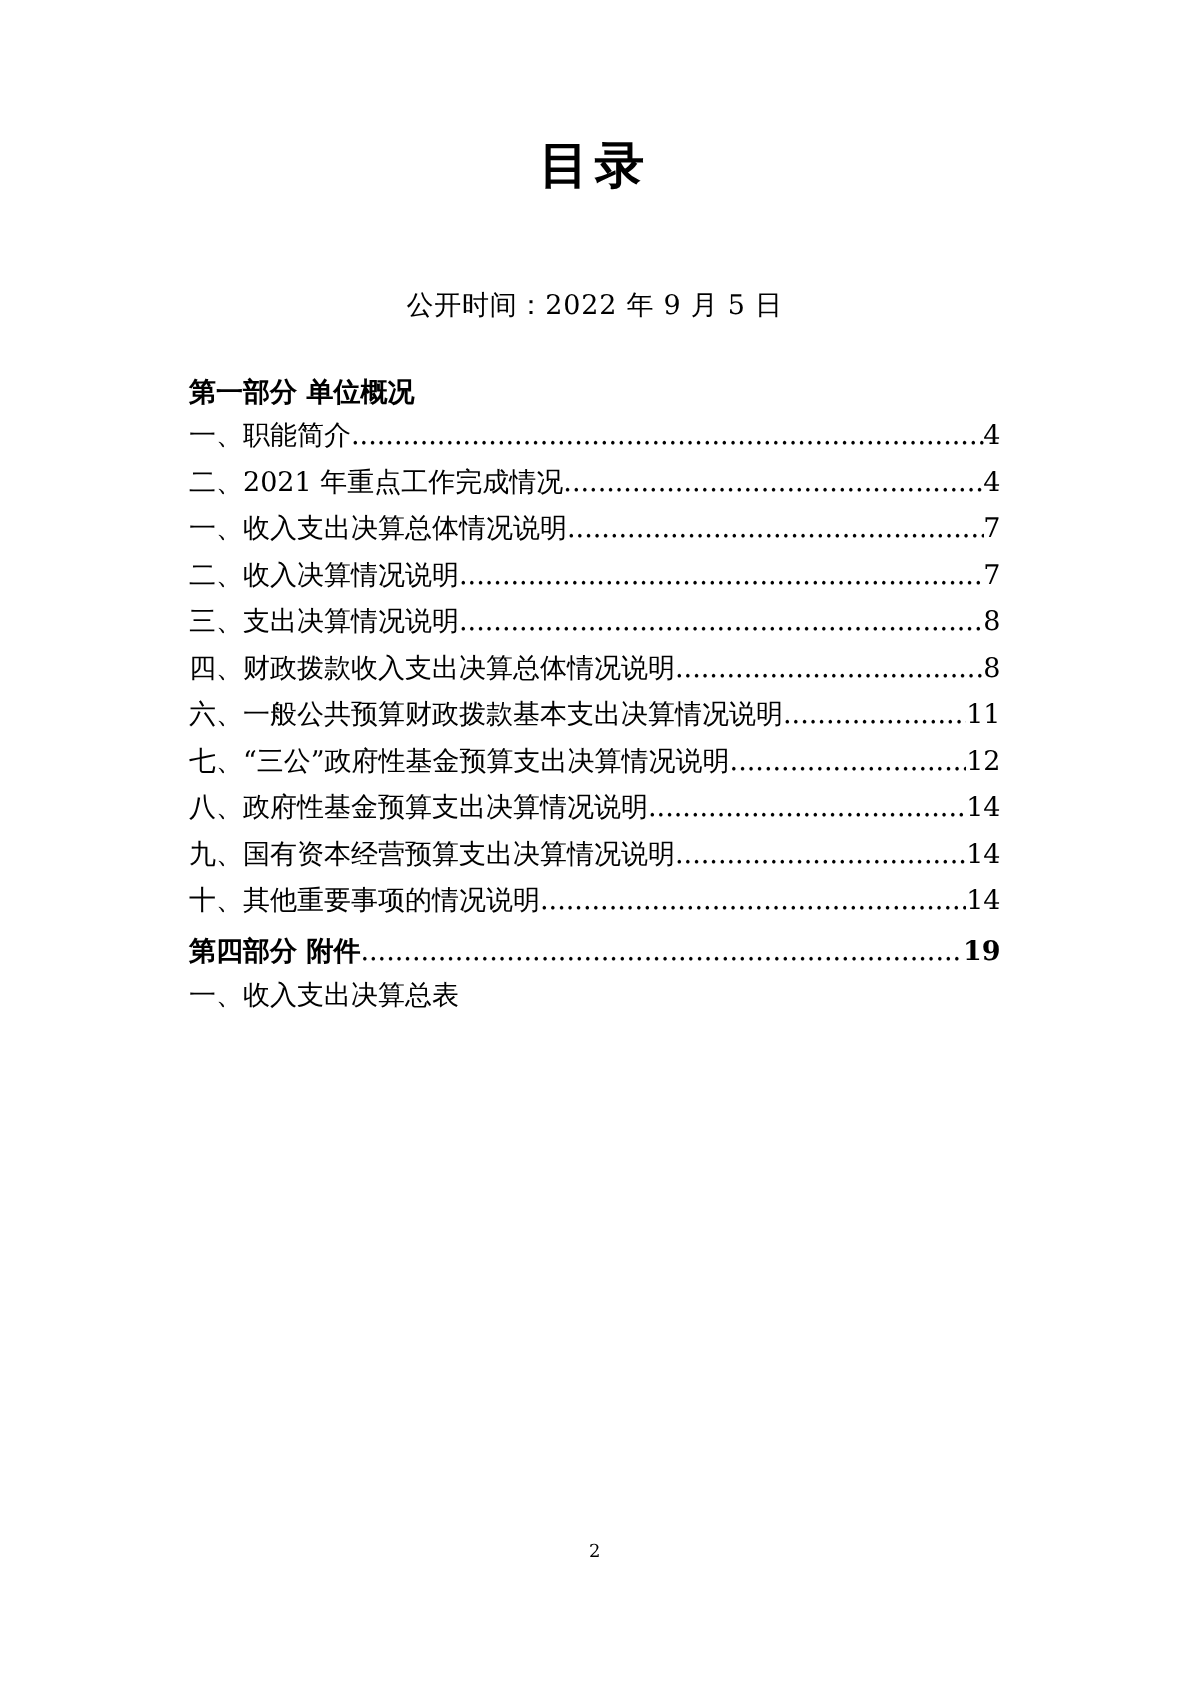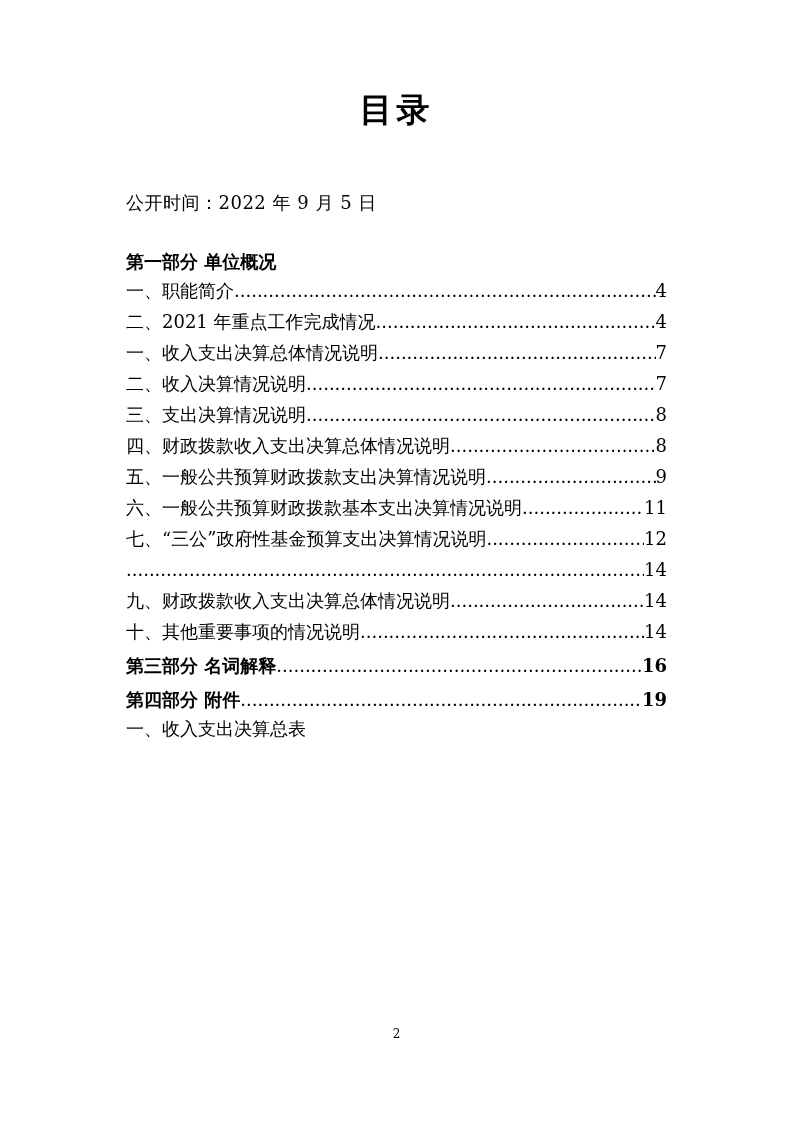--- a/index.html
+++ b/index.html
@@ -31,20 +31,21 @@
     letter-spacing: 4px;
     margin: 0;
     padding-top: 88px;
     font-family: "DejaVu Serif", "Liberation Serif", serif;
   }
   .publish-line {
     font-size: 18px;
     margin-top: 58px;
     letter-spacing: 0.5px;
     font-family: "DejaVu Serif", "Liberation Serif", serif;
+    text-align: center;
   }
   .toc {
     margin-top: 38px;
   }
   .toc-row {
     display: flex;
     align-items: flex-end;
     font-size: 18px;
     line-height: 1.0;
     margin-bottom: 13px;
@@ -130,52 +131,43 @@
         <span class="toc-label">三、支出决算情况说明</span>
         <span class="toc-dots"></span>
         <span class="toc-page">8</span>
       </div>
       <div class="toc-row item">
         <span class="toc-label">四、财政拨款收入支出决算总体情况说明</span>
         <span class="toc-dots"></span>
         <span class="toc-page">8</span>
       </div>
       <div class="toc-row item">
-        <span class="toc-label">五、一般公共预算财政拨款支出决算情况说明</span>
-        <span class="toc-dots"></span>
-        <span class="toc-page">9</span>
-      </div>
-      <div class="toc-row item">
         <span class="toc-label">六、一般公共预算财政拨款基本支出决算情况说明</span>
         <span class="toc-dots"></span>
         <span class="toc-page">11</span>
       </div>
       <div class="toc-row item">
         <span class="toc-label">七、“三公”政府性基金预算支出决算情况说明</span>
         <span class="toc-dots"></span>
         <span class="toc-page">12</span>
       </div>
       <div class="toc-row item">
+        <span class="toc-label">八、政府性基金预算支出决算情况说明</span>
         <span class="toc-dots"></span>
         <span class="toc-page">14</span>
       </div>
       <div class="toc-row item">
-        <span class="toc-label">九、财政拨款收入支出决算总体情况说明</span>
+        <span class="toc-label">九、国有资本经营预算支出决算情况说明</span>
         <span class="toc-dots"></span>
         <span class="toc-page">14</span>
       </div>
       <div class="toc-row item">
         <span class="toc-label">十、其他重要事项的情况说明</span>
         <span class="toc-dots"></span>
         <span class="toc-page">14</span>
-      </div>
-      <div class="toc-row part">
-        <span class="toc-label">第三部分  名词解释</span>
-        <span class="toc-dots"></span>
-        <span class="toc-page">16</span>
       </div>
       <div class="toc-row part">
         <span class="toc-label">第四部分  附件</span>
         <span class="toc-dots"></span>
         <span class="toc-page">19</span>
       </div>
       <div class="toc-row item nodots">
         <span class="toc-label">一、收入支出决算总表</span>
         <span class="toc-dots"></span>
         <span class="toc-page"></span>

